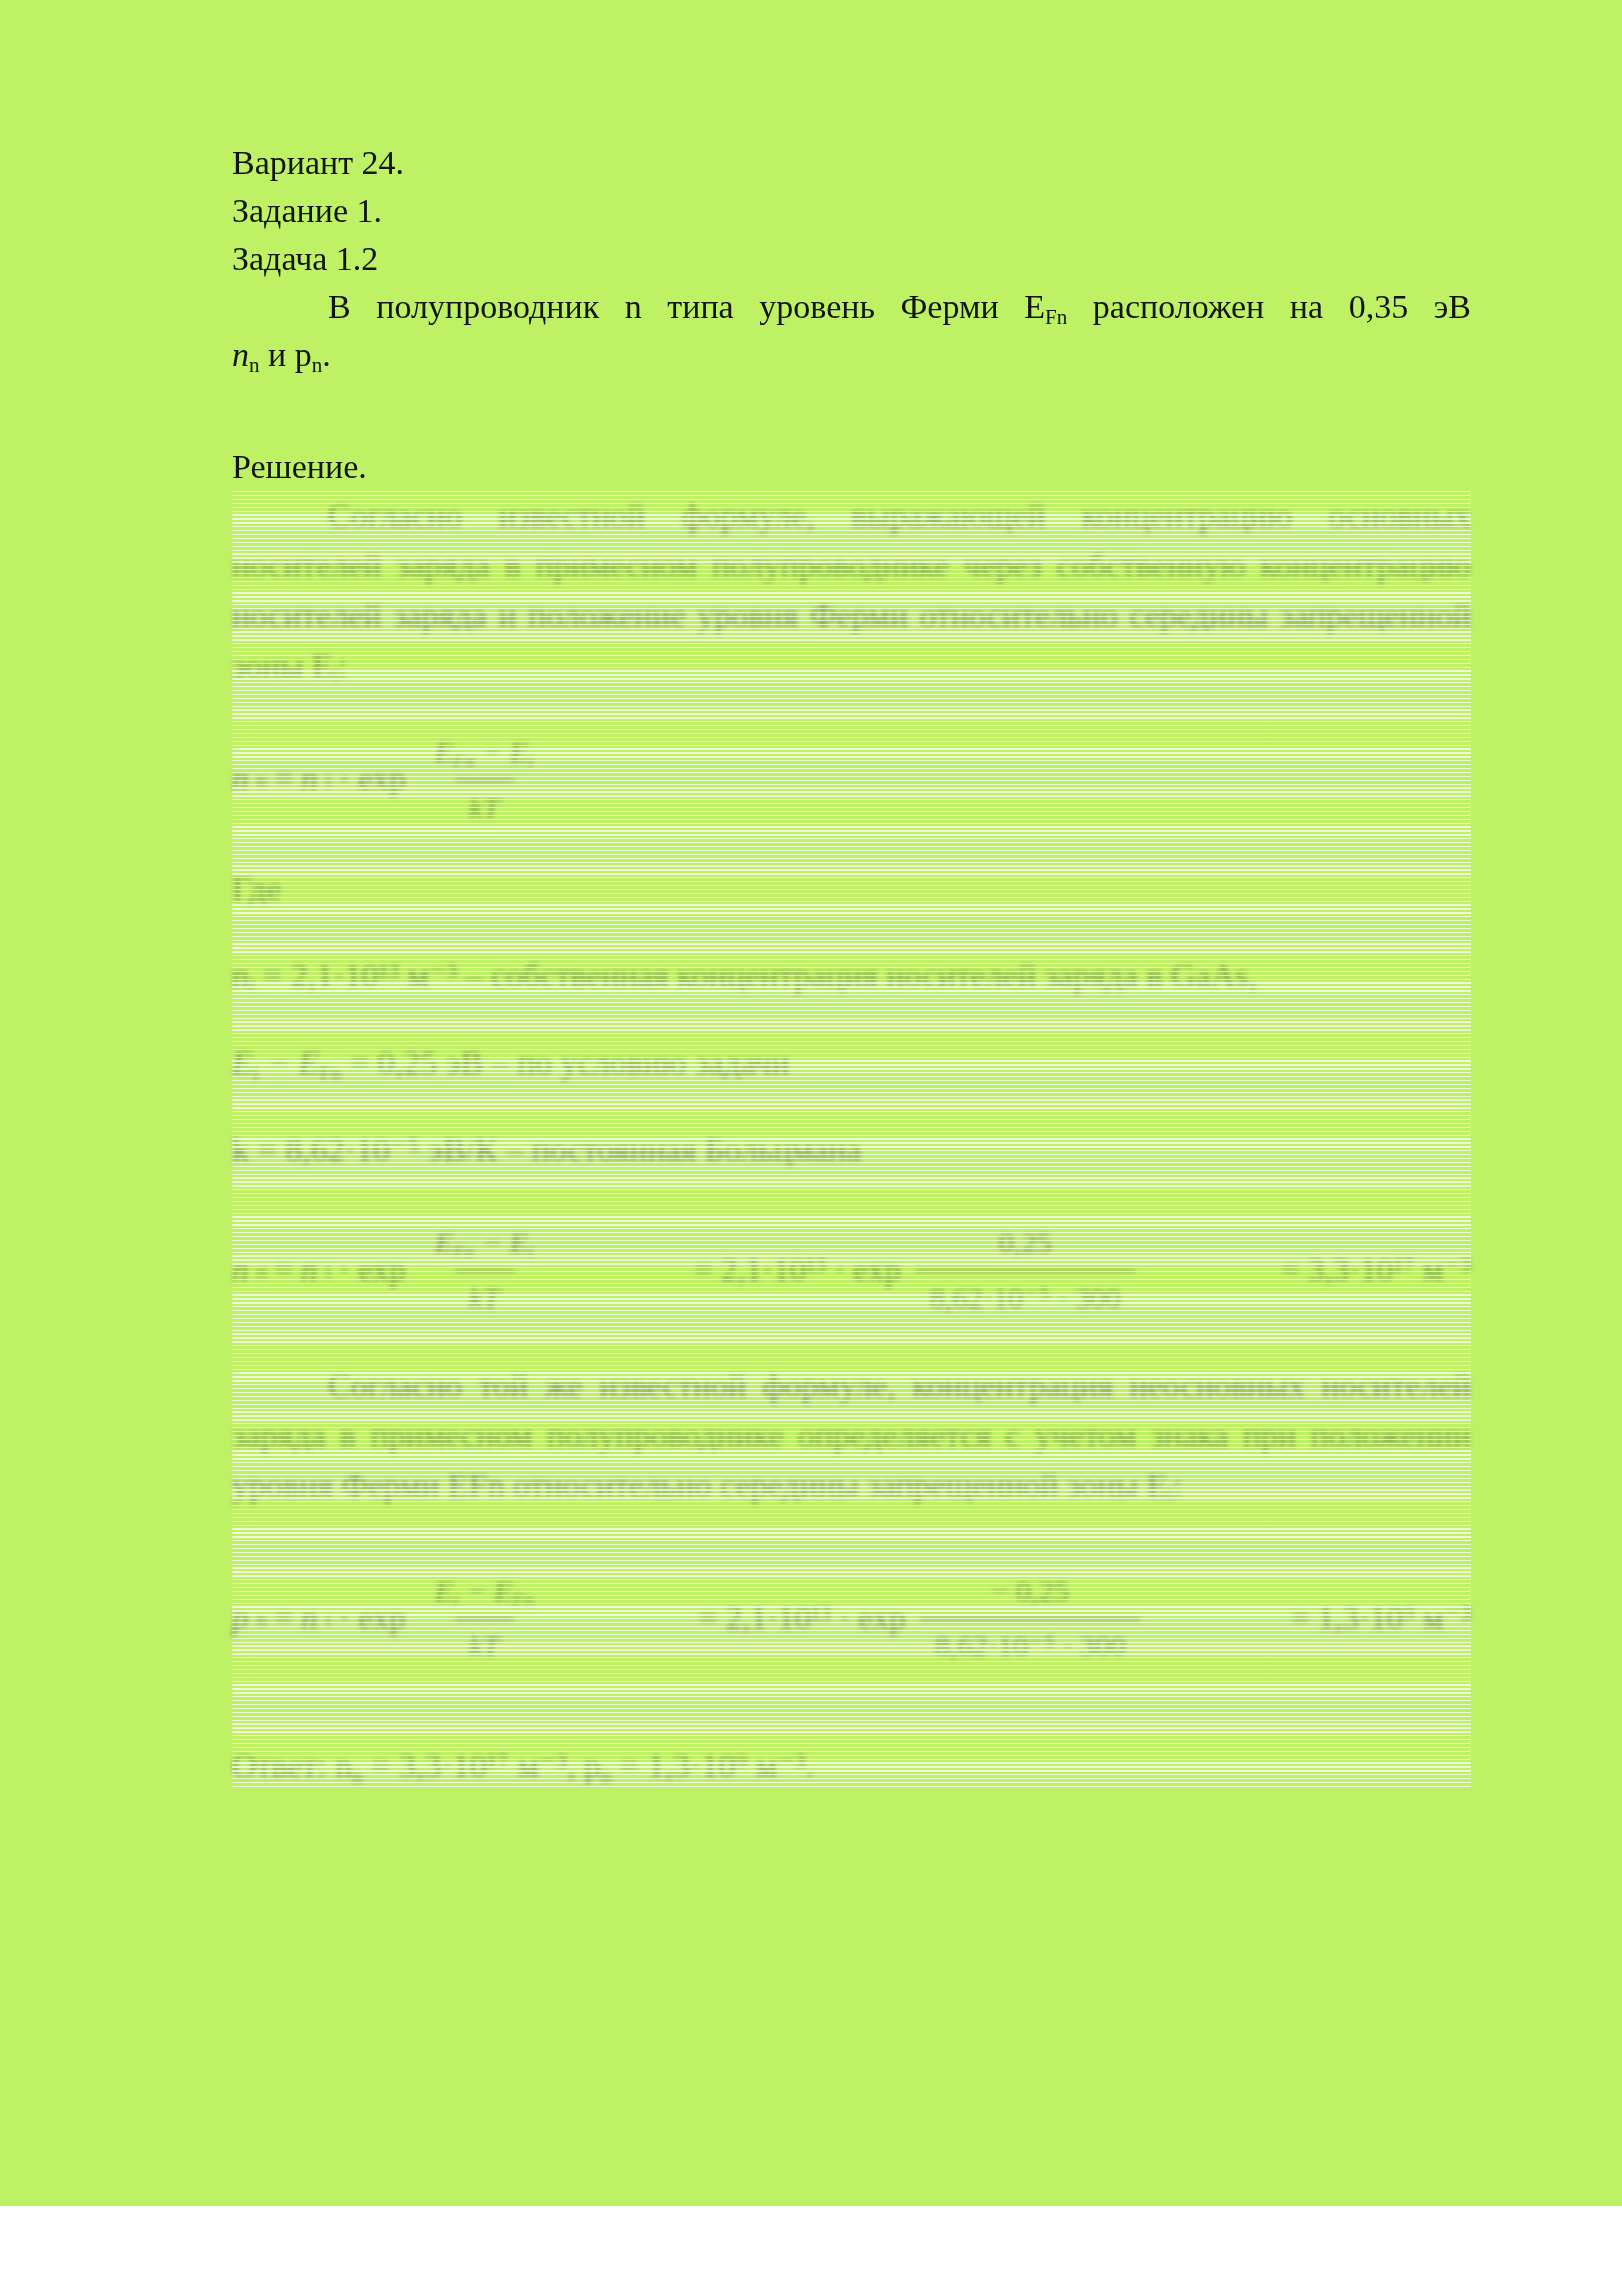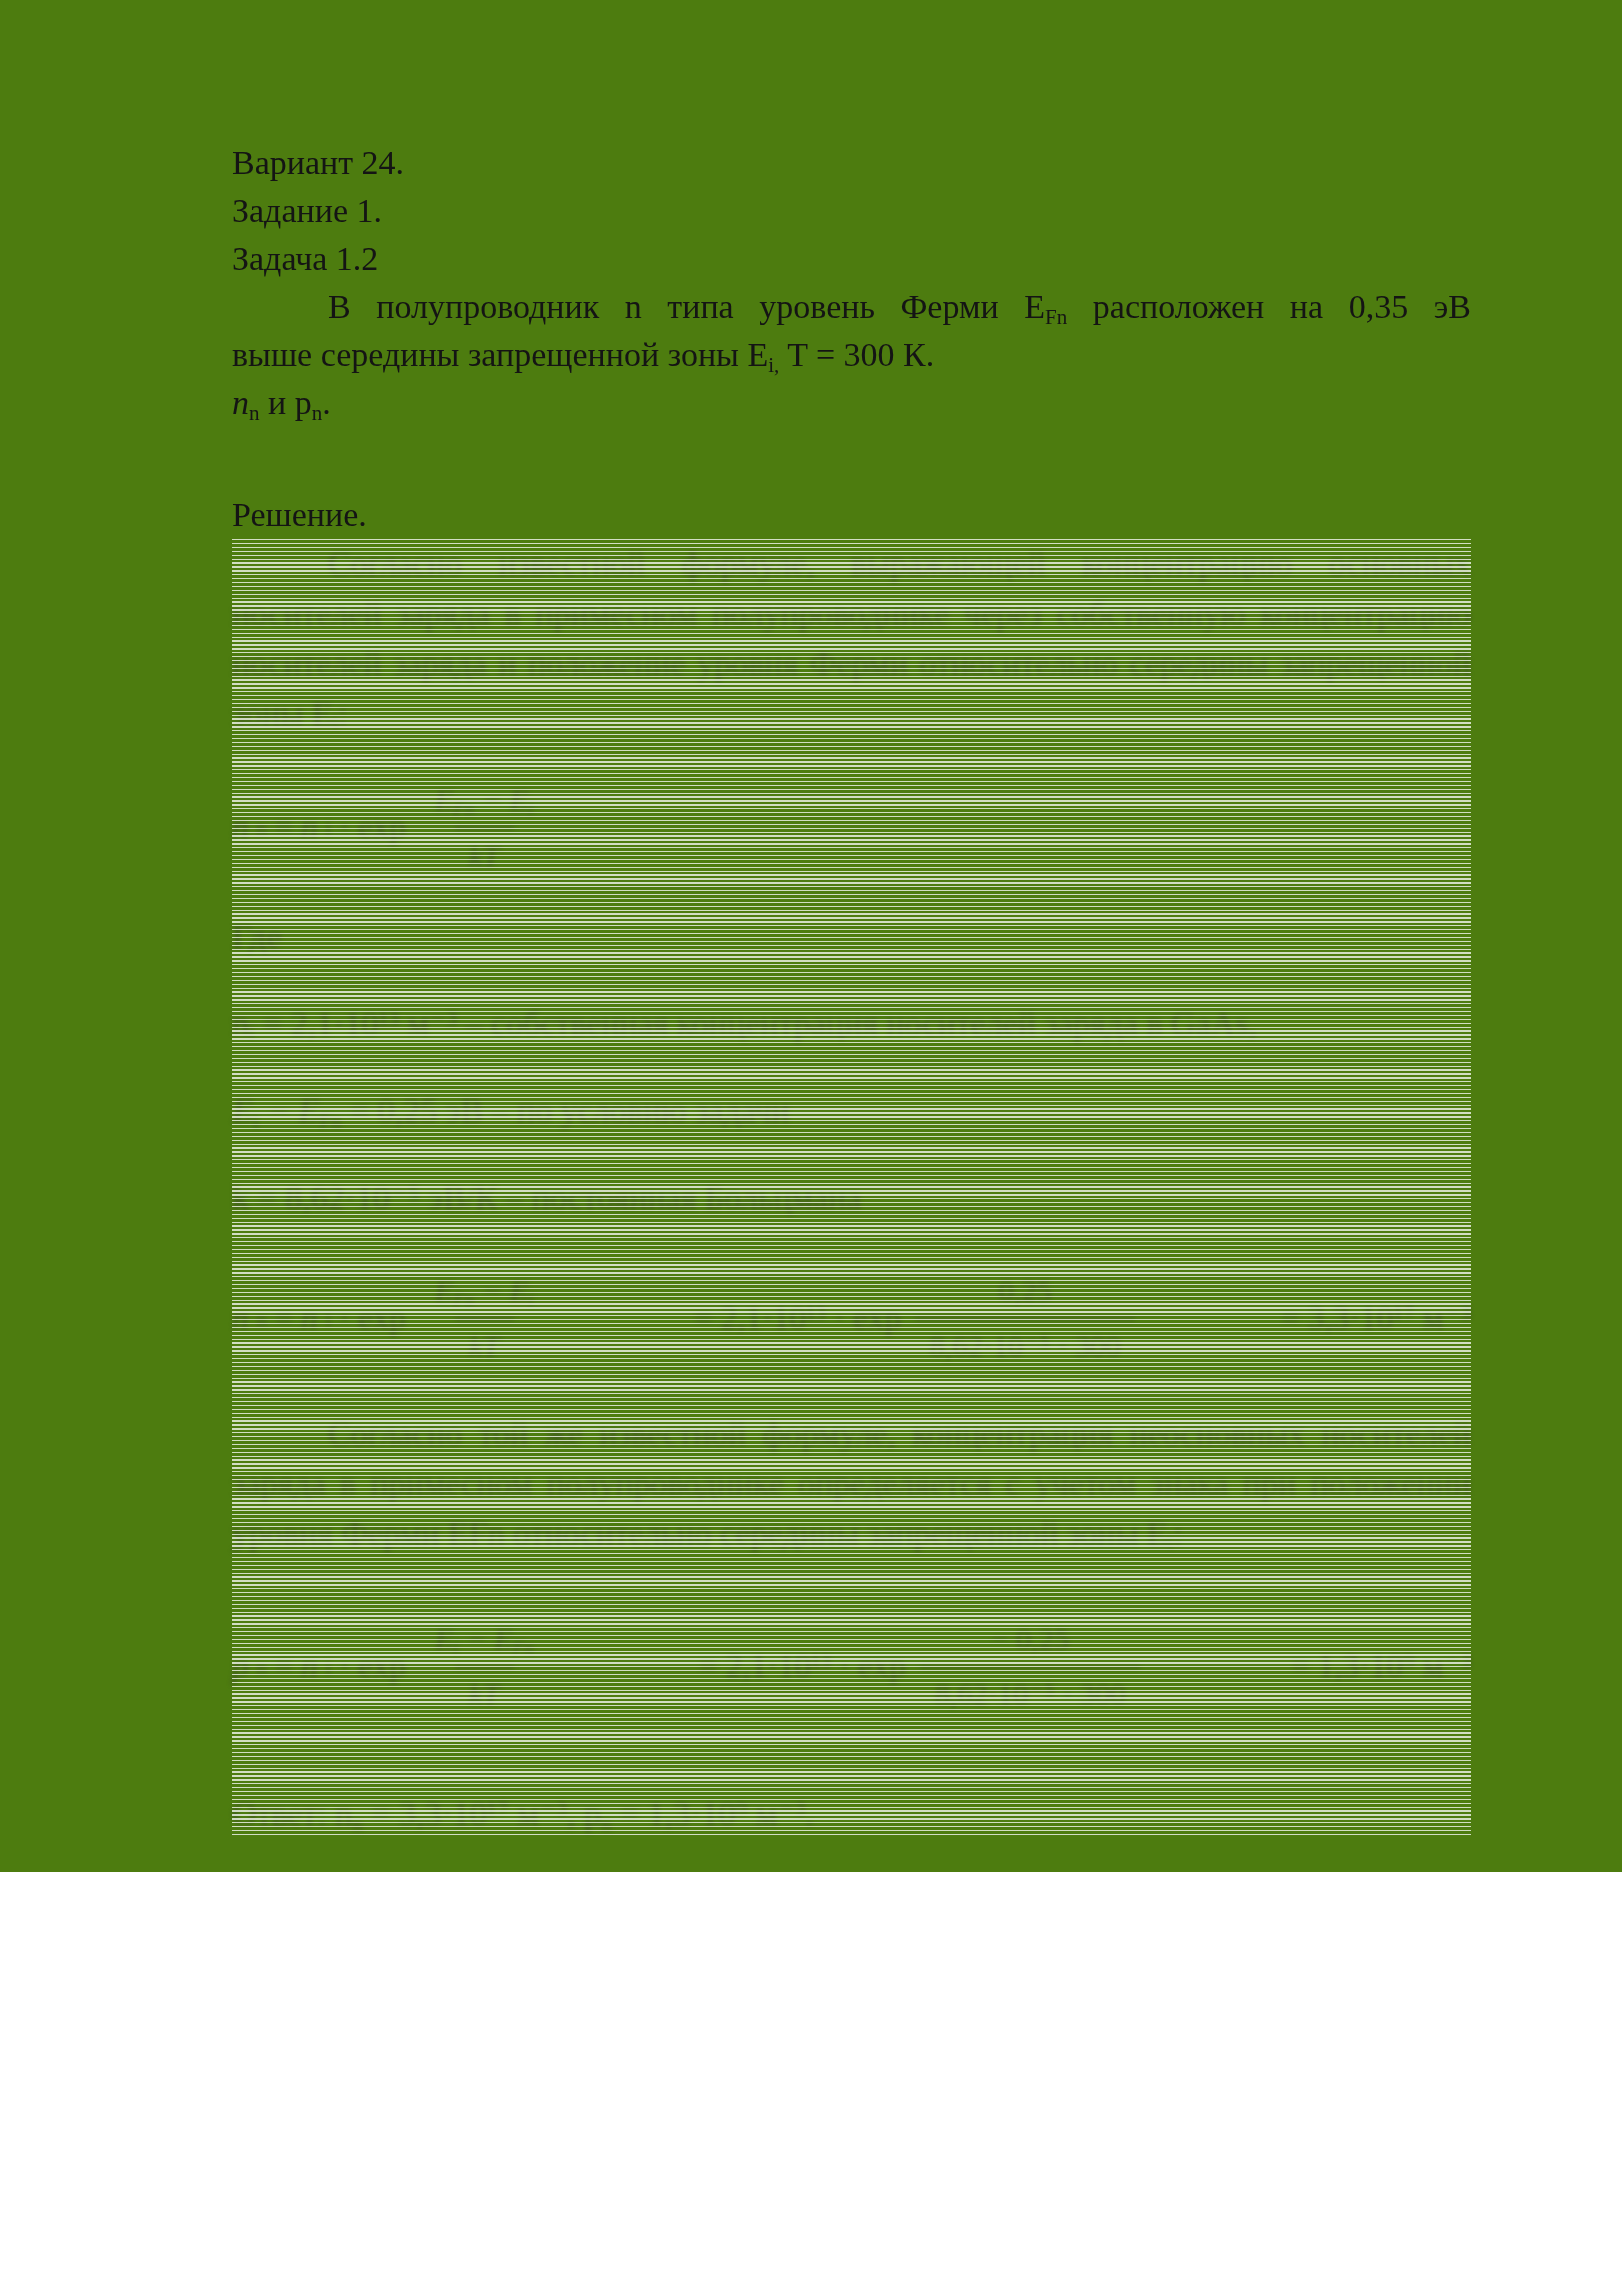--- a/index.html
+++ b/index.html
@@ -3,24 +3,24 @@
 <meta charset="utf-8">
 <style>
   html,body{margin:0;padding:0;background:#ffffff;}
   body{
     width:1623px;height:2295px;
     font-family:"Liberation Serif","DejaVu Serif",serif;
     color:#141414;
   }
   .page{
     box-sizing:border-box;
-    width:1623px;height:1872px;
+    width:1623px;height:2206px;
     padding:139px 152px 0 232px;
     position:relative;
-    background:#4d7c0f;
+    background:#bef264;
     overflow:hidden;
   }
   .line{font-size:34px;line-height:48px;white-space:nowrap;}
   .para-line{font-size:34px;line-height:48px;}
   .jl{text-align:justify;text-align-last:justify;}
   .indent{text-indent:96px;}
   .para{font-size:34px;line-height:50px;text-align:justify;}
   sub.s{font-size:0.62em;font-style:inherit;line-height:0;vertical-align:-0.28em;}
   .mt-task{}
   .mt-sol{margin-top:64px;}
@@ -57,21 +57,20 @@
 
 <div class="page">
 
   <div class="line">Вариант 24.</div>
   <div class="line">Задание 1.</div>
 
   <div class="line mt-task">Задача 1.2</div>
 
   <div class="para-line jl indent"><span>В полупроводник n типа уровень Ферми E</span><sub class="s">Fn</sub><span> расположен на 0,35 эВ</span></div>
 
-  <div class="para-line"><span>выше середины запрещенной зоны E</span><sub class="s">i,</sub><span> T = 300 К.</span></div>
 
 
 
   <div class="para-line"><span class="fv">n</span><sub class="s fv">n</sub><span> и p</span><sub class="s fv">n</sub><span>.</span></div>
 
   <div class="line mt-sol">Решение.</div>
 
   <div class="fade">
     <div class="fuzz">
 

